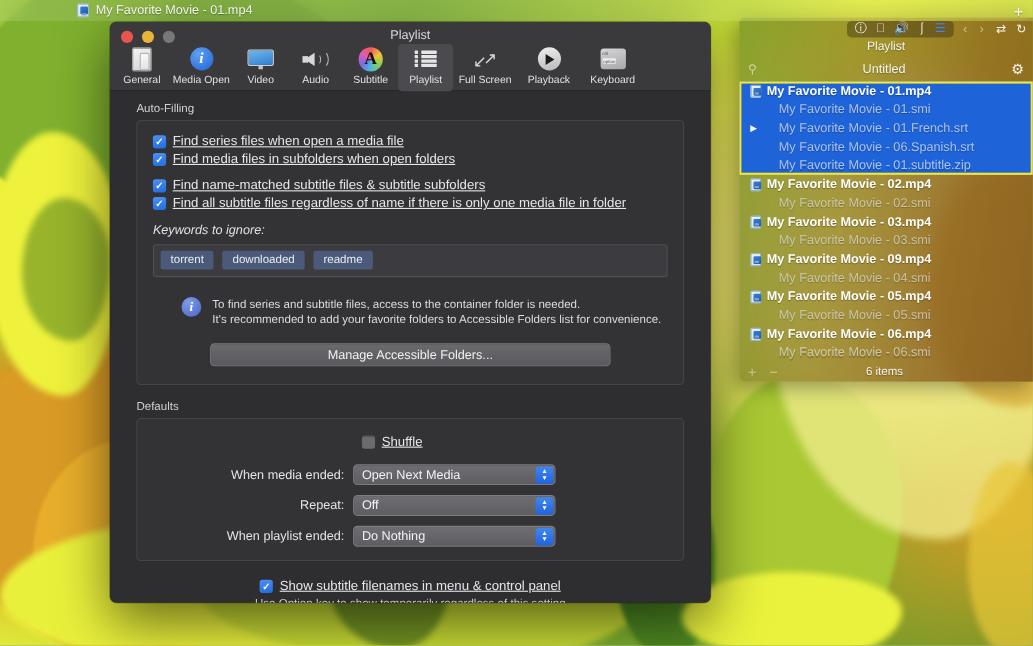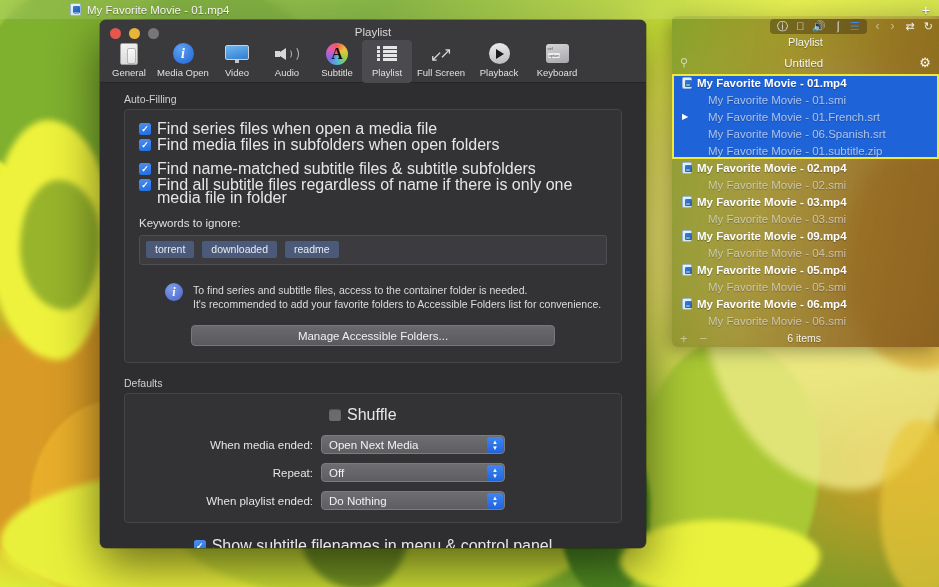--- a/index.html
+++ b/index.html
@@ -142,22 +142,22 @@
   }
   .chk-row { display: flex; align-items: flex-start; gap: 6px; margin-bottom: 3px; }
   .chk-row.gap-top { margin-top: 11px; }
   .cb {
     width: 12px; height: 12px; border-radius: 2.5px; flex: none; margin-top: 1px;
     display: flex; align-items: center; justify-content: center;
   }
   .cb.on { background: linear-gradient(170deg,#4f8ff0,#1f6ee0); }
   .cb.on::after { content:'✓'; color:#fff; font-size:9px; line-height:1; font-weight:700; }
   .cb.off { background: #6b6b6e; box-shadow: inset 0 1px 1px rgba(0,0,0,.25); }
-  .chk-lab { font-size: 16px; color: #e6e6e8; line-height: 13px; }
-  .sub-label { font-size: 11.5px; color: #e0e0e2; margin: 13px 0 6px 0; }
+  .chk-lab { font-size: 12px; color: #e6e6e8; line-height: 13px; text-decoration: underline; }
+  .sub-label { font-size: 11.5px; color: #e0e0e2; margin: 13px 0 6px 0; font-style: italic; }
   .kw-field {
     background: #3c3c40; border: 1px solid #4e4e52; border-radius: 3px;
     min-height: 30px; padding: 5px 6px; display: flex; gap: 8px; align-items: flex-start;
   }
   .kw-chip {
     background: #4a5a78; color: #e8ecf4; font-size: 10.5px;
     padding: 2px 9px; border-radius: 2px; line-height: 13px;
   }
   .info-row { display: flex; gap: 10px; margin-top: 18px; padding-left: 26px; }
   .info-badge {

